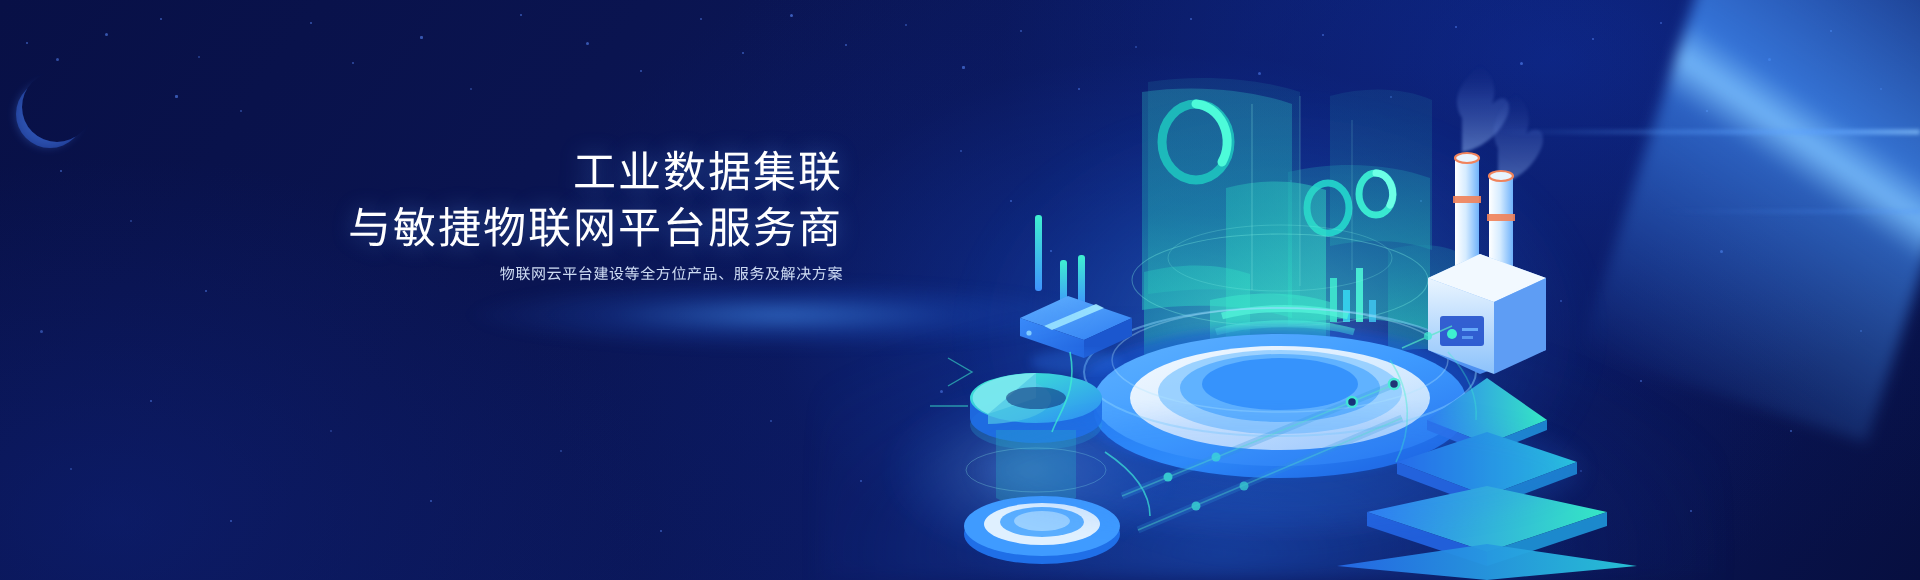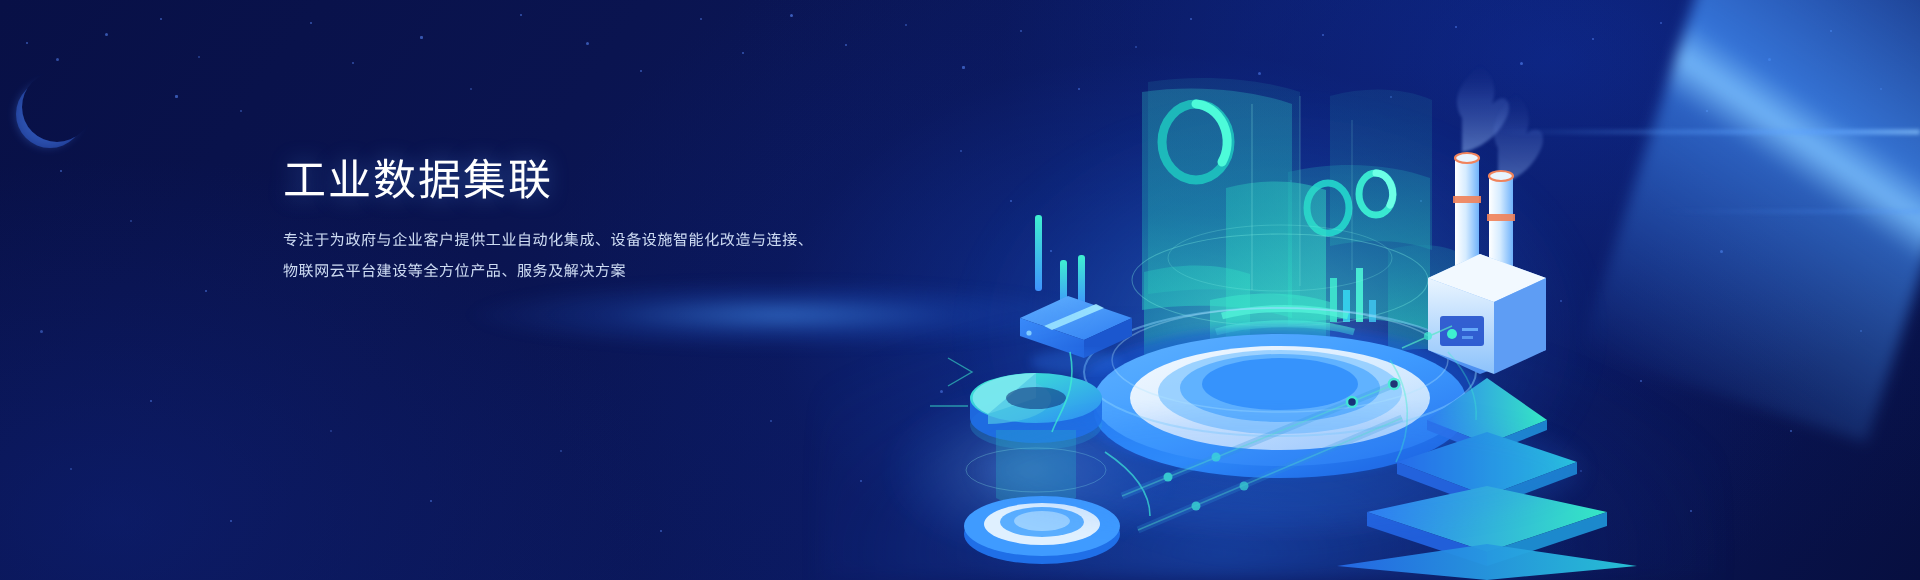--- a/index.html
+++ b/index.html
@@ -54,21 +54,21 @@
     background:radial-gradient(ellipse at center,rgba(70,150,255,.55) 0%,rgba(40,110,240,.18) 40%,rgba(20,60,180,0) 72%);
     filter:blur(6px);
   }
   .ground-haze{
     position:absolute;left:820px;bottom:0;width:900px;height:260px;
     background:radial-gradient(ellipse at 45% 90%,rgba(40,110,230,.38) 0%,rgba(20,60,170,.10) 52%,rgba(10,25,90,0) 78%);
     filter:blur(10px);
   }
 
   
-  .copy{position:absolute;left:283px;top:152px;width:560px;}
+  .copy{position:absolute;left:283px;top:144px;width:560px;text-align:right;}
   .headline{
     color:#ffffff;font-size:43px;line-height:56px;letter-spacing:2px;
     font-weight:400;white-space:nowrap;
     text-shadow:0 0 22px rgba(90,160,255,.45);
   }
   .subcopy{
     margin-top:18px;color:#d8e6fb;font-size:15px;line-height:27px;
     letter-spacing:.6px;opacity:.95;white-space:nowrap;
   }
 
@@ -416,17 +416,17 @@
     </g>
 
     <ellipse cx="1280" cy="470" rx="300" ry="58" fill="#2f7df5" opacity=".16" filter="url(#softer)"></ellipse>
   </svg>
   </div>
 
   <div class="glow-floor"></div>
 
   <div class="copy">
     <div class="headline">工业数据集联</div>
-    <div class="subcopy">专注于为政府与企业客户提供工业自动化集成、设备设施智能化改造与连接、</div>
+    <div class="headline">与敏捷物联网平台服务商</div>
     <div class="subcopy" style="margin-top:4px;">物联网云平台建设等全方位产品、服务及解决方案</div>
   </div>
 
 </div>
 
 </body></html>

